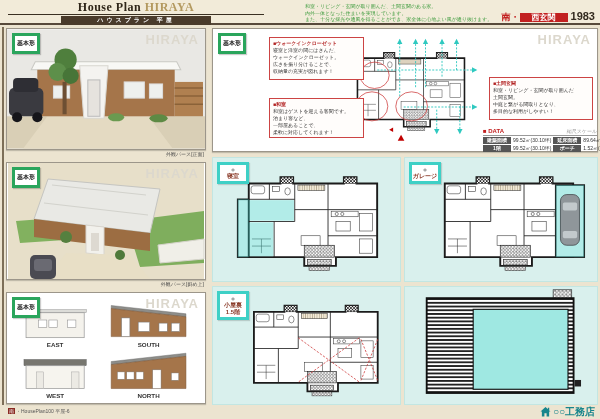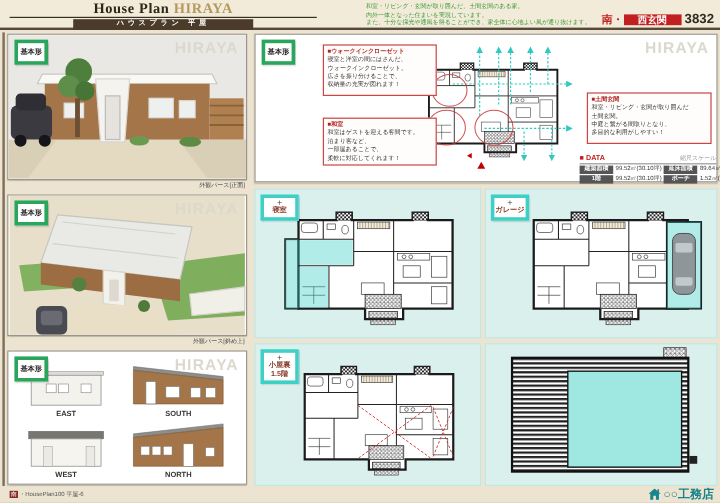--- a/index.html
+++ b/index.html
@@ -115,21 +115,21 @@
         <span>House Plan </span><span class="brand-accent">HIRAYA</span>
       </div>
       <div class="brand-sub">ハウスプラン 平屋</div>
     </div>
     <div class="notes">
       <div>和室・リビング・玄関が取り囲んだ、土間玄関のある家。</div>
       <div>内外一体となった住まいを実現しています。</div>
       <div>また、十分な採光や通風を得ることができ、家全体に心地よい風が通り抜けます。</div>
     </div>
     <div class="tag">
-      <span class="tag-s">南・</span><span class="tag-b">西玄関</span><span class="tag-n">3832</span>
+      <span class="tag-s">南・</span><span class="tag-b">西玄関</span><span class="tag-n">1983</span>
     </div>
   </div>
   <div class="left-rule"></div>
 
   <div class="panel" style="left:6px;top:28px;width:200px;height:122px;">
     <div class="glabel">基本形</div>
     <div class="wm">HIRAYA</div>
     <svg viewBox="0 0 196 118" width="198" height="120">
       <rect width="196" height="118" fill="#e9e8e4"></rect>
       <rect y="86" width="196" height="32" fill="#d9cfb6"></rect>

